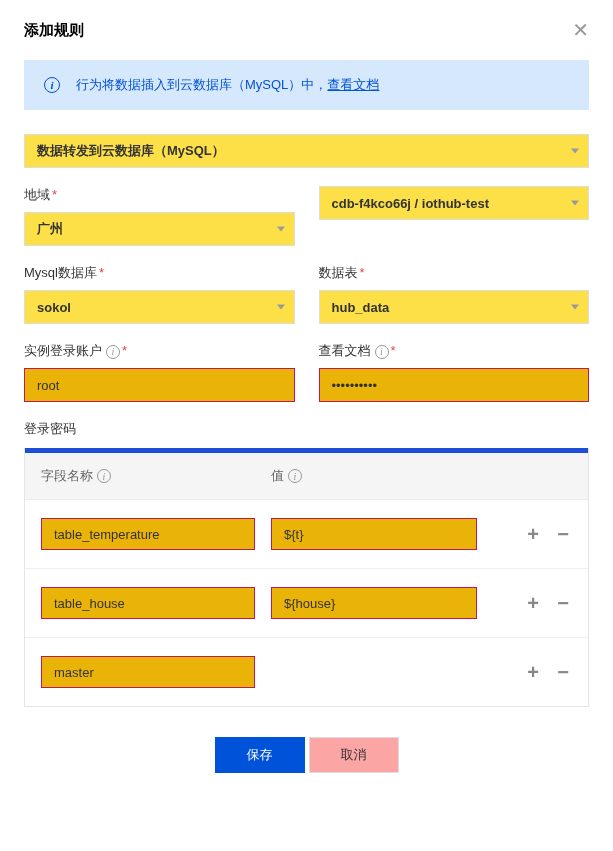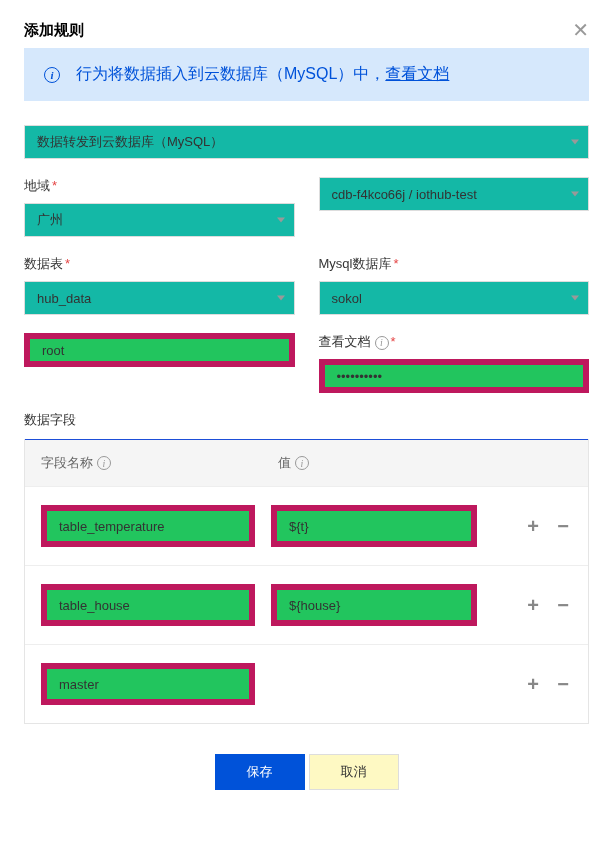--- a/index.html
+++ b/index.html
@@ -16,21 +16,21 @@
       height: 851px;
       overflow: hidden;
     }
     .modal {
       padding: 20px 24px;
     }
     .modal-header {
       display: flex;
       justify-content: space-between;
       align-items: center;
-      margin-bottom: 8px;
+      margin-bottom: 20px;
     }
     .modal-title {
       font-size: 15px;
       font-weight: bold;
       color: #000;
     }
     .close-btn {
       font-size: 20px;
       color: #999;
       cursor: pointer;
@@ -54,21 +54,21 @@
       color: #0052d9;
       font-size: 11px;
       font-weight: bold;
       margin-right: 16px;
       flex-shrink: 0;
       font-family: Georgia, serif;
       font-style: italic;
     }
     .info-text {
       color: #0052d9;
-      font-size: 16px;
+      font-size: 13px;
     }
     .info-link {
       color: #0052d9;
       text-decoration: underline;
       cursor: pointer;
     }
     .form-row {
       display: flex;
       gap: 24px;
       margin-bottom: 18px;
@@ -108,60 +108,61 @@
       position: relative;
       width: 100%;
     }
     .select-input {
       width: 100%;
       height: 34px;
       border: 1px solid #ddd;
       padding: 0 30px 0 12px;
       font-size: 13px;
       color: #333;
-      background: #14b8a6;
+      background: #fde047;
       cursor: pointer;
       text-align: left;
+      font-weight: bold;
     }
     .select-arrow {
       position: absolute;
       right: 10px;
       top: 50%;
       transform: translateY(-50%);
       width: 0;
       height: 0;
       border-left: 4px solid transparent;
       border-right: 4px solid transparent;
       border-top: 5px solid #999;
       pointer-events: none;
     }
     .text-input {
       width: 100%;
       height: 34px;
-      border: 6px solid #be185d;
+      border: 1px solid #be185d;
       padding: 0 12px;
       font-size: 13px;
       color: #333;
-      background: #22c55e;
+      background: #eab308;
     }
     .section-label {
       font-size: 13px;
       color: #333;
       margin-bottom: 10px;
     }
     .fields-container {
       border: 1px solid #e5e5e5;
       border-top: none;
     }
     .fields-header {
       display: flex;
       background: #f5f5f5;
-      border-top: 1px solid #1d4ed8;
+      border-top: 5px solid #1d4ed8;
       padding: 14px 16px;
-      gap: 23px;
+      gap: 16px;
       justify-content: center;
     }
     .fields-header-col {
       display: flex;
       align-items: center;
       color: #666;
       font-size: 13px;
     }
     .fields-header-col.col-name {
       width: 214px;
@@ -170,21 +171,21 @@
       flex: 1;
     }
     .field-row {
       display: flex;
       align-items: center;
       padding: 18px 16px;
       gap: 16px;
       border-top: 1px solid #eee;
     }
     .field-row .text-input {
-      height: 42px;
+      height: 32px;
     }
     .field-input-name {
       width: 214px;
     }
     .field-input-value {
       width: 206px;
     }
     .field-actions {
       display: flex;
       gap: 12px;
@@ -208,21 +209,21 @@
       gap: 4px;
       margin-top: 30px;
     }
     .btn {
       min-width: 90px;
       height: 36px;
       padding: 0 20px;
       font-size: 13px;
       cursor: pointer;
       border: 1px solid #ddd;
-      background: #fef9c3;
+      background: #fca5a5;
       color: #333;
     }
     .btn-primary {
       background: #0052d9;
       border-color: #0052d9;
       color: #fff;
     }
   </style>
 </head>
 <body>
@@ -260,46 +261,47 @@
     <div class="form-col">
       <div class="select-wrap">
         <button class="select-input">cdb-f4kco66j / iothub-test</button>
         <span class="select-arrow"></span>
       </div>
     </div>
   </div>
 
   <div class="form-row">
     <div class="form-col">
+      <label class="form-label"><span>Mysql数据库</span><span class="required">*</span></label>
+      <div class="select-wrap">
+        <button class="select-input">sokol</button>
+        <span class="select-arrow"></span>
+      </div>
+    </div>
+    <div class="form-col">
       <label class="form-label"><span>数据表</span><span class="required">*</span></label>
       <div class="select-wrap">
         <button class="select-input">hub_data</button>
         <span class="select-arrow"></span>
       </div>
     </div>
-    <div class="form-col">
-      <label class="form-label"><span>Mysql数据库</span><span class="required">*</span></label>
-      <div class="select-wrap">
-        <button class="select-input">sokol</button>
-        <span class="select-arrow"></span>
-      </div>
-    </div>
   </div>
 
   <div class="form-row">
     <div class="form-col">
+      <label class="form-label"><span>实例登录账户</span><span class="help-icon">i</span><span class="required">*</span></label>
       <input class="text-input" value="root" style="">
     </div>
     <div class="form-col">
       <label class="form-label"><span>查看文档</span><span class="help-icon">i</span><span class="required">*</span></label>
       <input class="text-input" value="••••••••••" style="">
     </div>
   </div>
 
-  <div class="section-label">数据字段</div>
+  <div class="section-label">登录密码</div>
 
   <div class="fields-container">
     <div class="fields-header">
       <div class="fields-header-col col-name">
         <span>字段名称</span>
         <span class="help-icon">i</span>
       </div>
       <div class="fields-header-col col-value">
         <span>值</span>
         <span class="help-icon">i</span>

